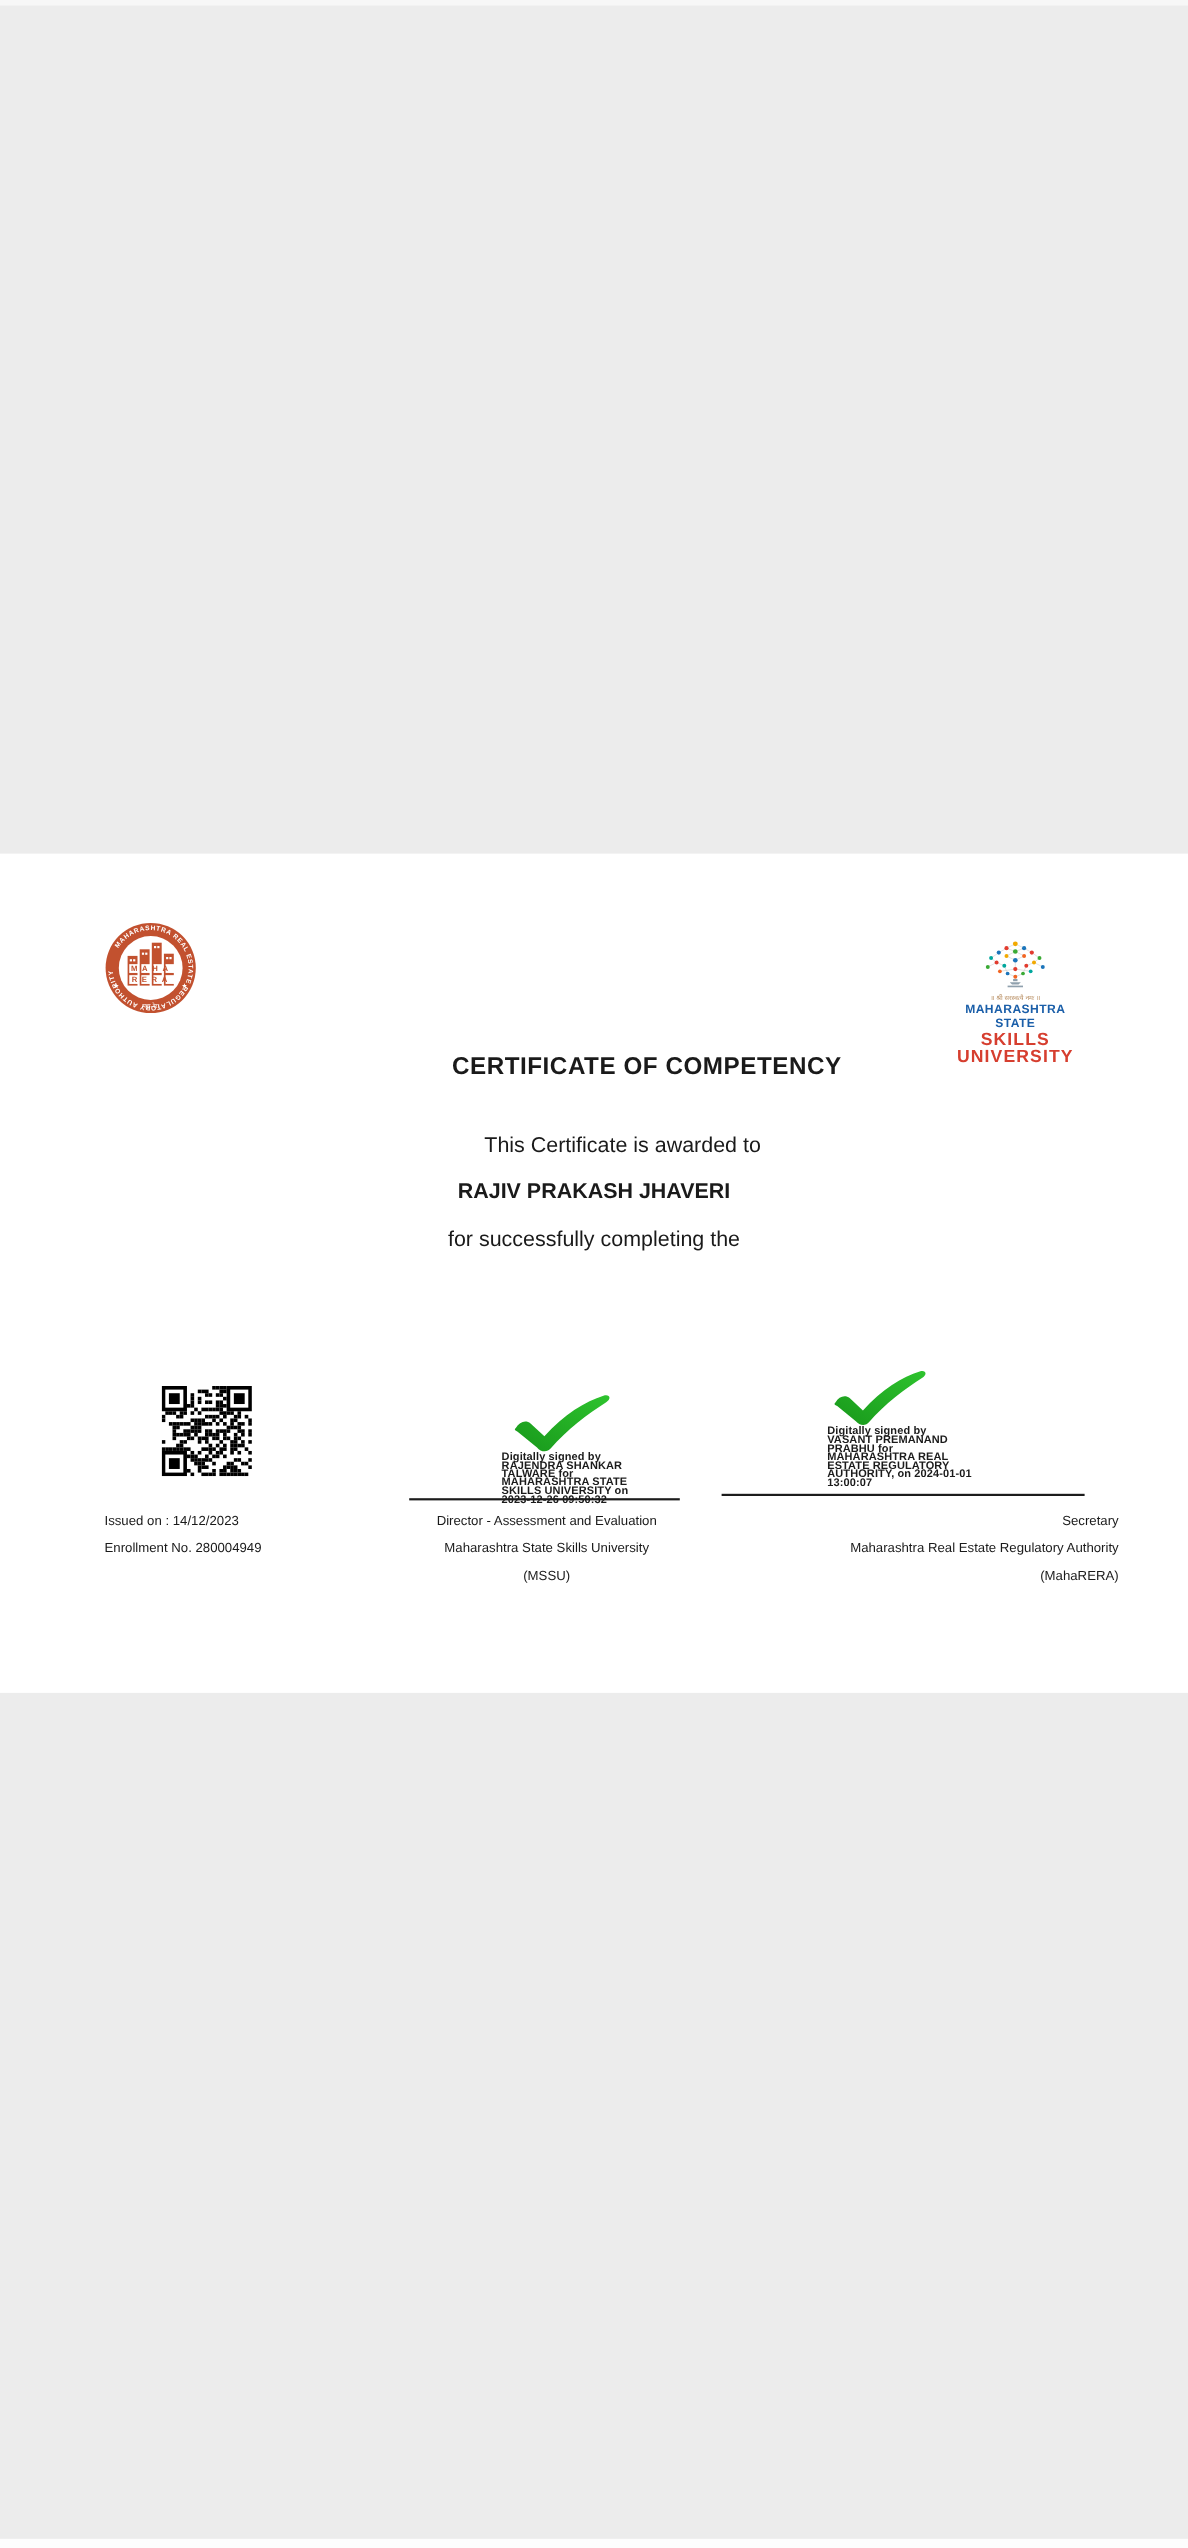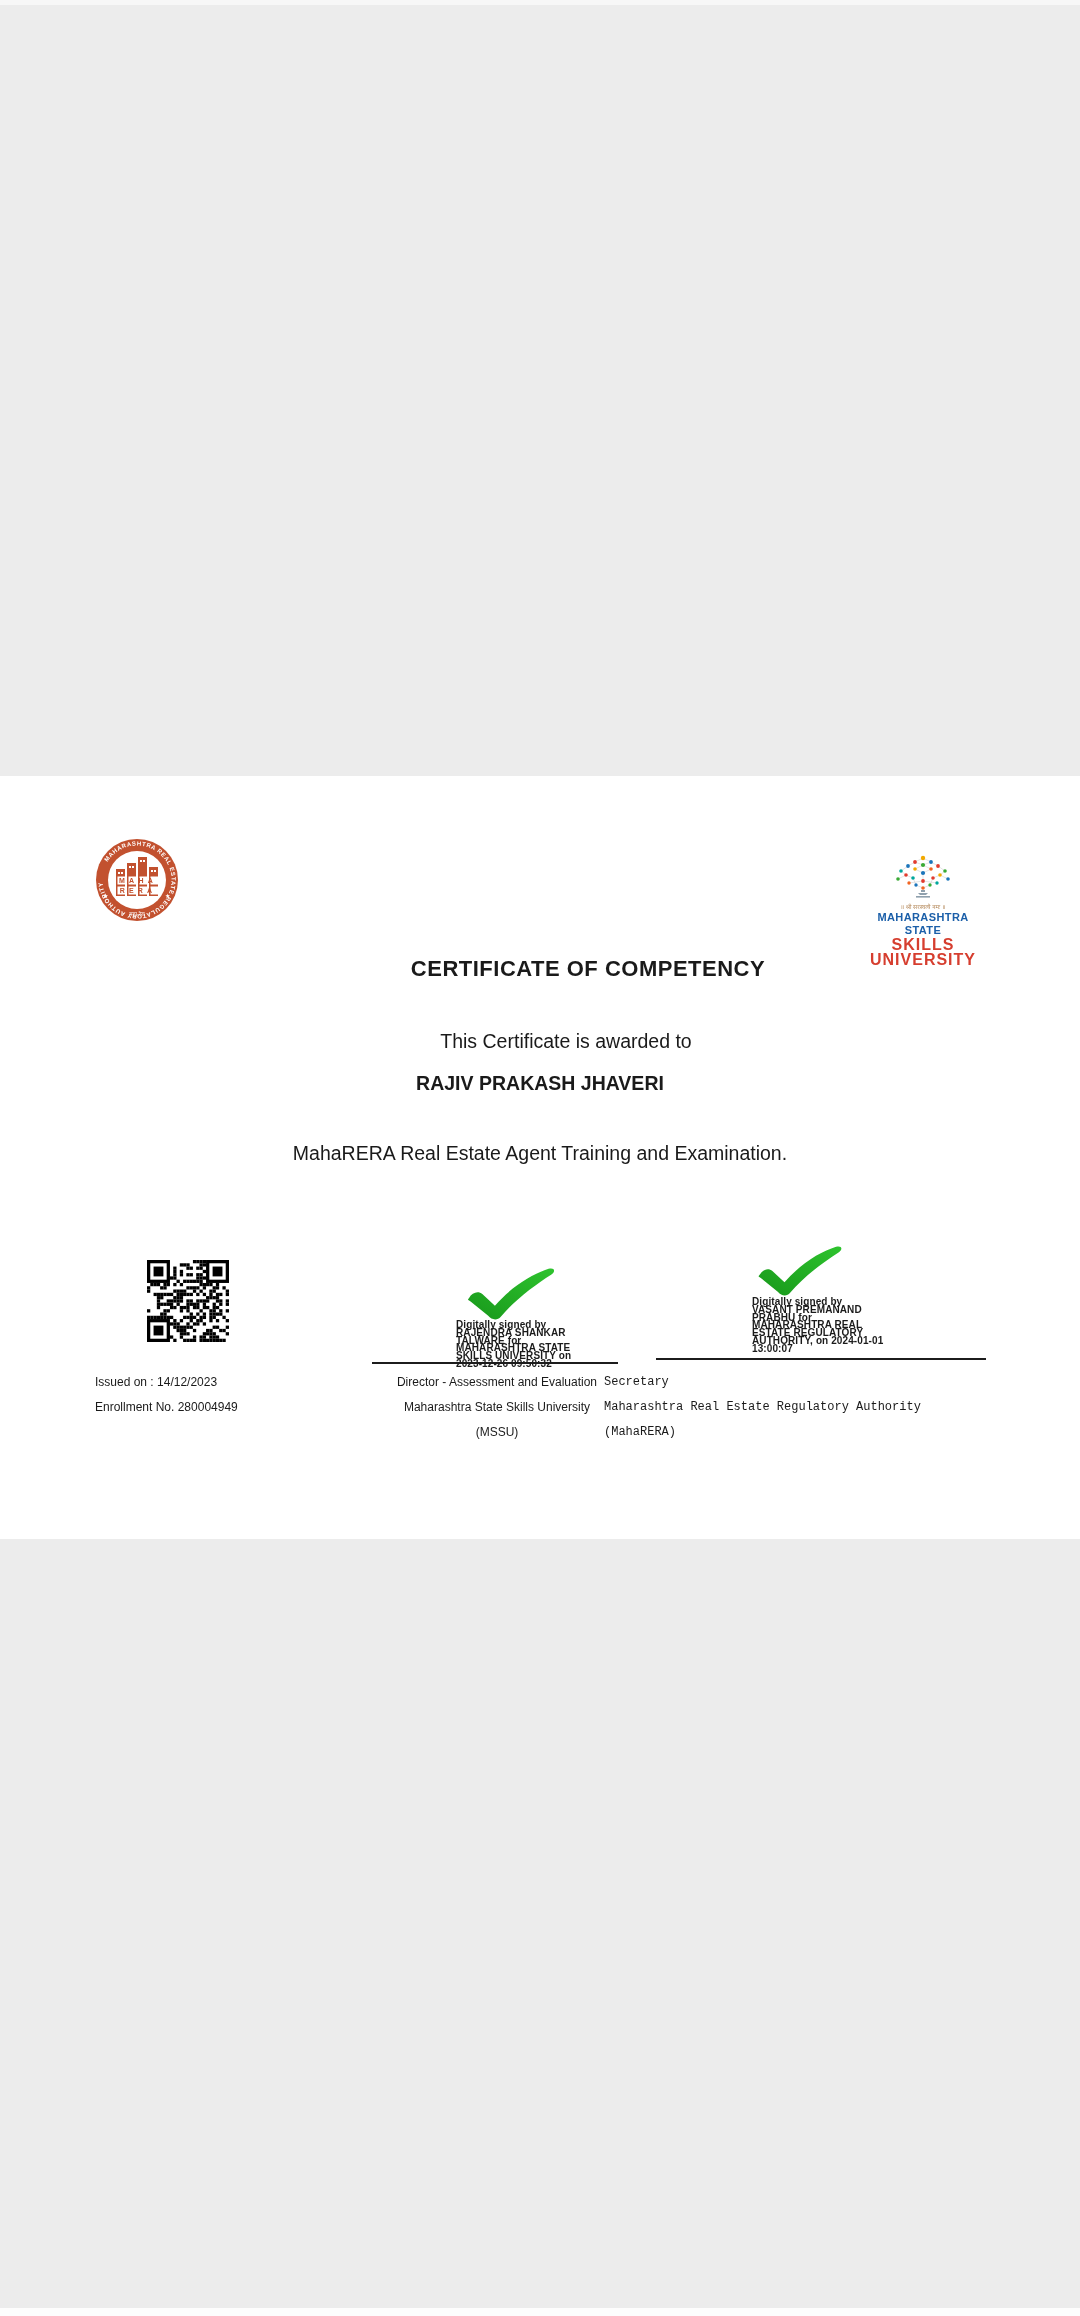--- a/index.html
+++ b/index.html
@@ -26,21 +26,21 @@
   .check-right{left:740px;top:470px;}
   .digi{font-size:10px;font-weight:bold;line-height:7.8px;color:#1b1b1b;letter-spacing:.1px;}
   .digi-left{left:456px;top:545px;}
   .digi-right{left:752px;top:522px;}
   .sigline{height:2px;background:#1c1c1c;}
   .sigline-left{left:372px;top:586px;width:246px;}
   .sigline-right{left:656px;top:582px;width:330px;}
   .foot{font-size:12px;line-height:25px;}
   .foot-issued{left:95px;top:594px;text-align:left;}
   .foot-director{left:327px;top:594px;width:340px;text-align:center;}
-  .foot-secretary{left:604px;top:594px;width:360px;text-align:left;font-family:Liberation Mono, monospace;}
+  .foot-secretary{left:657px;top:594px;width:360px;text-align:right;}
   .seal{left:95px;top:62px;width:84px;height:84px;}
   .mssu{left:864px;top:78px;width:118px;text-align:center;}
   .mssu .sanskrit{font-size:6px;color:#b5895b;line-height:8px;margin-top:1px;}
   .mssu .l1{font-size:11px;font-weight:bold;letter-spacing:.4px;line-height:13px;}
   .mssu .l2{font-size:16px;font-weight:bold;letter-spacing:1px;line-height:15px;}
 </style>
 </head>
 <body>
 
 <div class="strip-top"></div>
@@ -151,21 +151,21 @@
       </g>
     </svg>
     <div class="sanskrit">॥ श्री सरस्वत्यै नमः ॥</div>
     <div class="l1" style="color:#1b5fa9">MAHARASHTRA STATE</div>
     <div class="l2" style="color:#d63e2f">SKILLS UNIVERSITY</div>
   </div>
 
   <div class="abs center title">CERTIFICATE OF COMPETENCY</div>
   <div class="abs center body-line awarded">This Certificate is awarded to</div>
   <div class="abs center body-line name">RAJIV PRAKASH JHAVERI</div>
-  <div class="abs center body-line completing2">MahaRERA Real Estate Agent Training and Examination.</div>
+  <div class="abs center body-line completing1">for successfully completing the</div>
 
   <svg class="abs qr" id="qr-svg" viewBox="0 0 25 25">
       <g fill="#000">
         <rect x="14" y="0" width="1" height="1"></rect>
         <rect x="15" y="0" width="1" height="1"></rect>
         <rect x="16" y="0" width="1" height="1"></rect>
         <rect x="17" y="0" width="1" height="1"></rect>
         <rect x="10" y="1" width="1" height="1"></rect>
         <rect x="11" y="1" width="1" height="1"></rect>
         <rect x="12" y="1" width="1" height="1"></rect>

